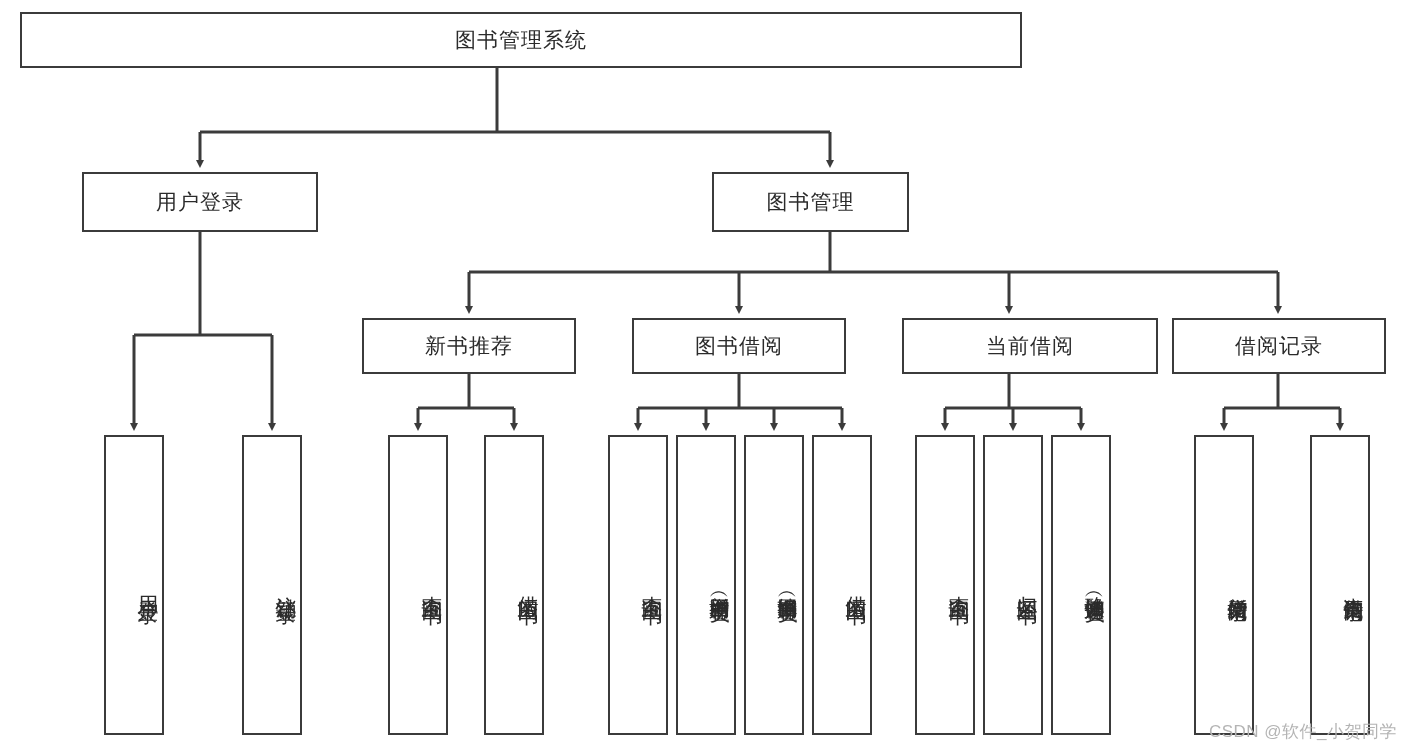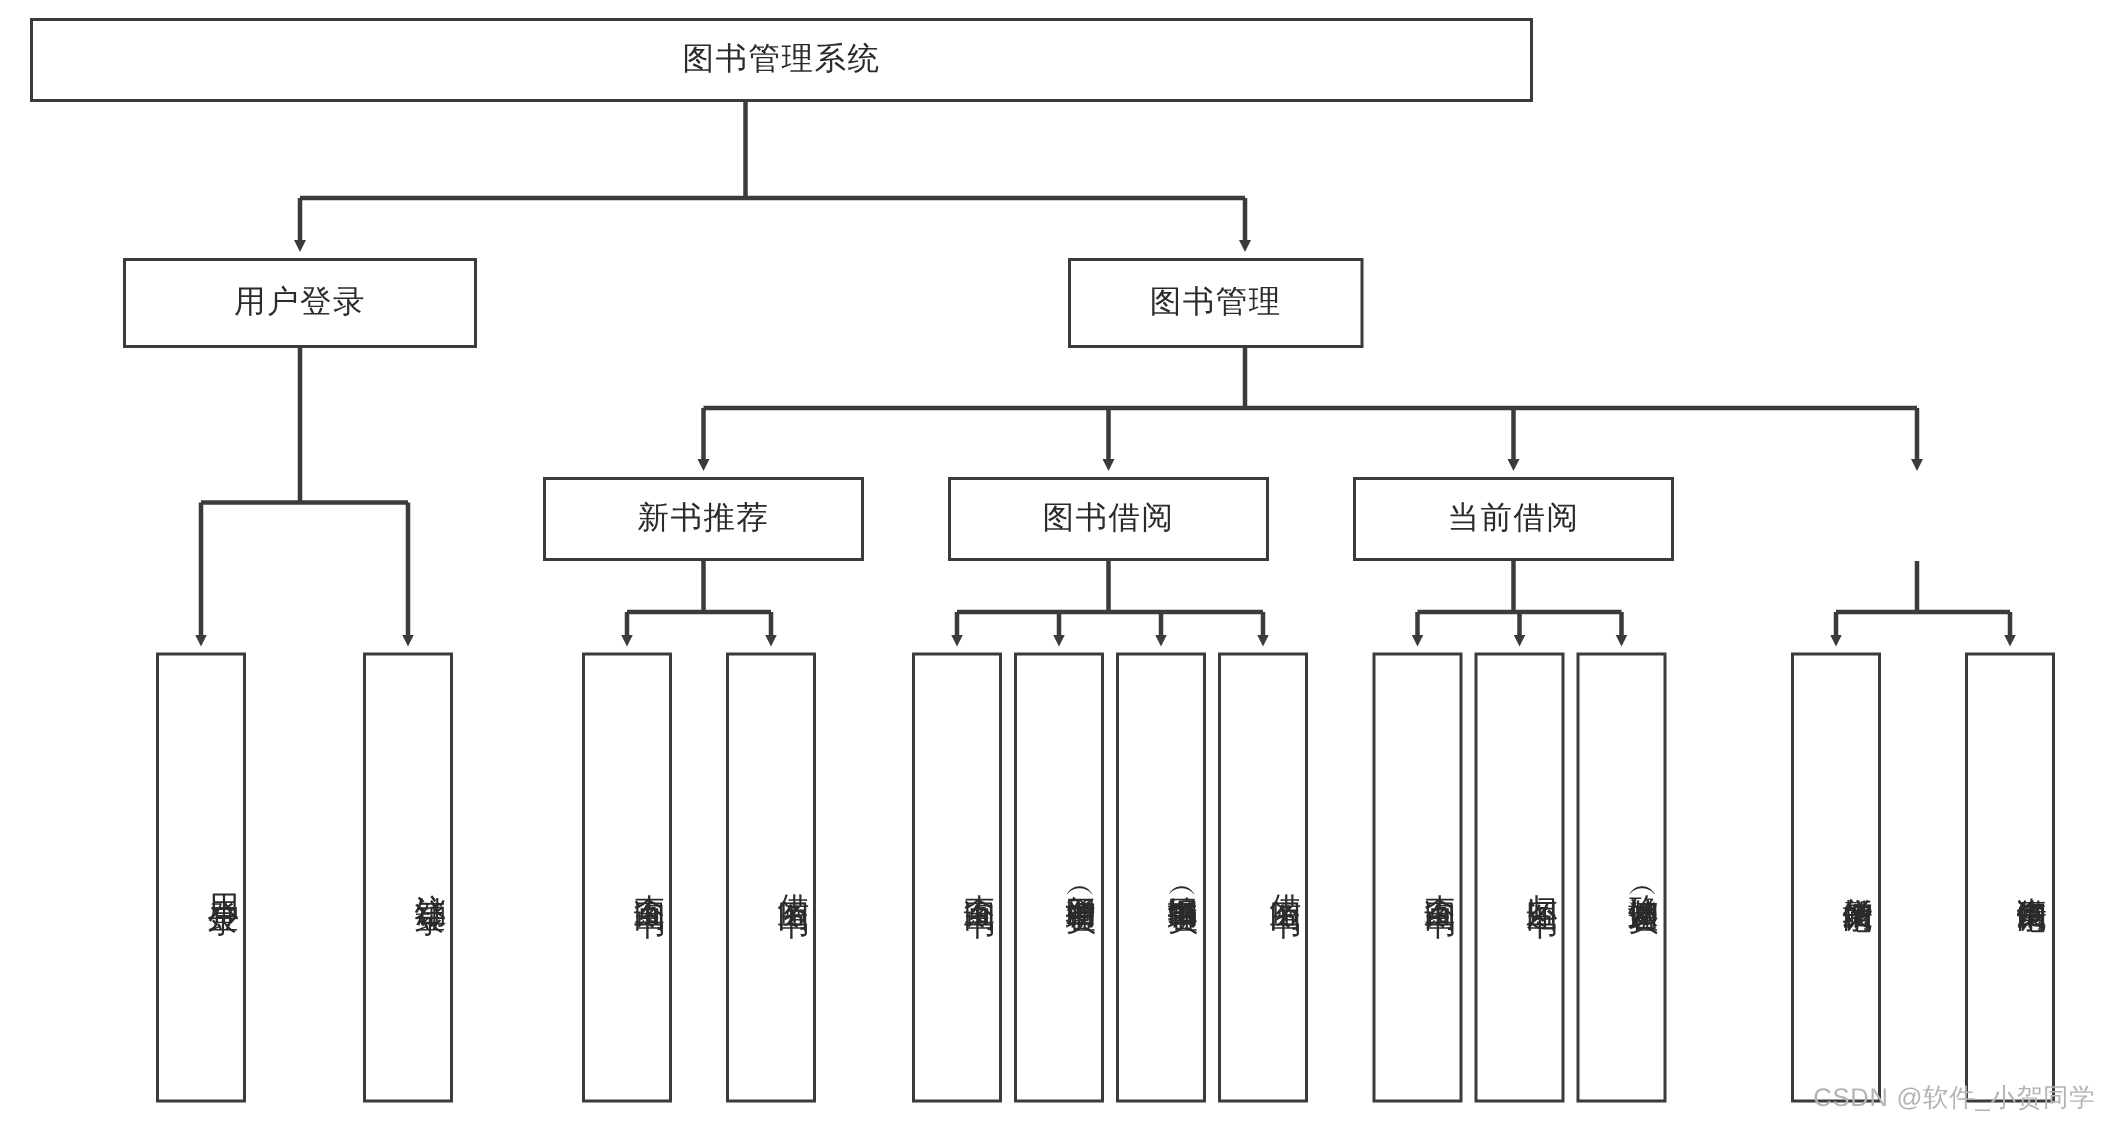--- a/index.html
+++ b/index.html
@@ -122,21 +122,22 @@
     </g>
   </svg>
 
   <div class="node horizontal" style="left:20px;top:12px;width:1002px;height:56px;">图书管理系统</div>
 
   <div class="node horizontal" style="left:82px;top:172px;width:236px;height:60px;">用户登录</div>
   <div class="node horizontal" style="left:712px;top:172px;width:197px;height:60px;">图书管理</div>
 
   <div class="node horizontal" style="left:362px;top:318px;width:214px;height:56px;text-align:right;">新书推荐</div>
   <div class="node horizontal" style="left:632px;top:318px;width:214px;height:56px;text-align:right;">图书借阅</div>
-  <div class="node horizontal" style="left:902px;top:318px;width:214px;height:56px;">当前借阅</div>
+  <div class="node horizontal" style="left:902px;top:318px;width:256px;height:56px;">当前借阅</div>
+  <div class="node horizontal" style="left:1172px;top:318px;width:214px;height:56px;">借阅记录</div>
 
   <div class="node vertical" style="left:104px;top:435px;width:60px;height:300px;">用户登录</div>
   <div class="node vertical" style="left:242px;top:435px;width:60px;height:300px;">注销登录</div>
   <div class="node vertical" style="left:388px;top:435px;width:60px;height:300px;">查询图书</div>
   <div class="node vertical" style="left:484px;top:435px;width:60px;height:300px;">借阅图书</div>
   <div class="node vertical" style="left:608px;top:435px;width:60px;height:300px;">查询图书</div>
   <div class="node vertical tall-text" style="left:676px;top:435px;width:60px;height:300px;">新增图书（管理员）</div>
   <div class="node vertical tall-text" style="left:744px;top:435px;width:60px;height:300px;">编辑图书（管理员）</div>
   <div class="node vertical" style="left:812px;top:435px;width:60px;height:300px;">借阅图书</div>
   <div class="node vertical" style="left:915px;top:435px;width:60px;height:300px;">查询图书</div>

